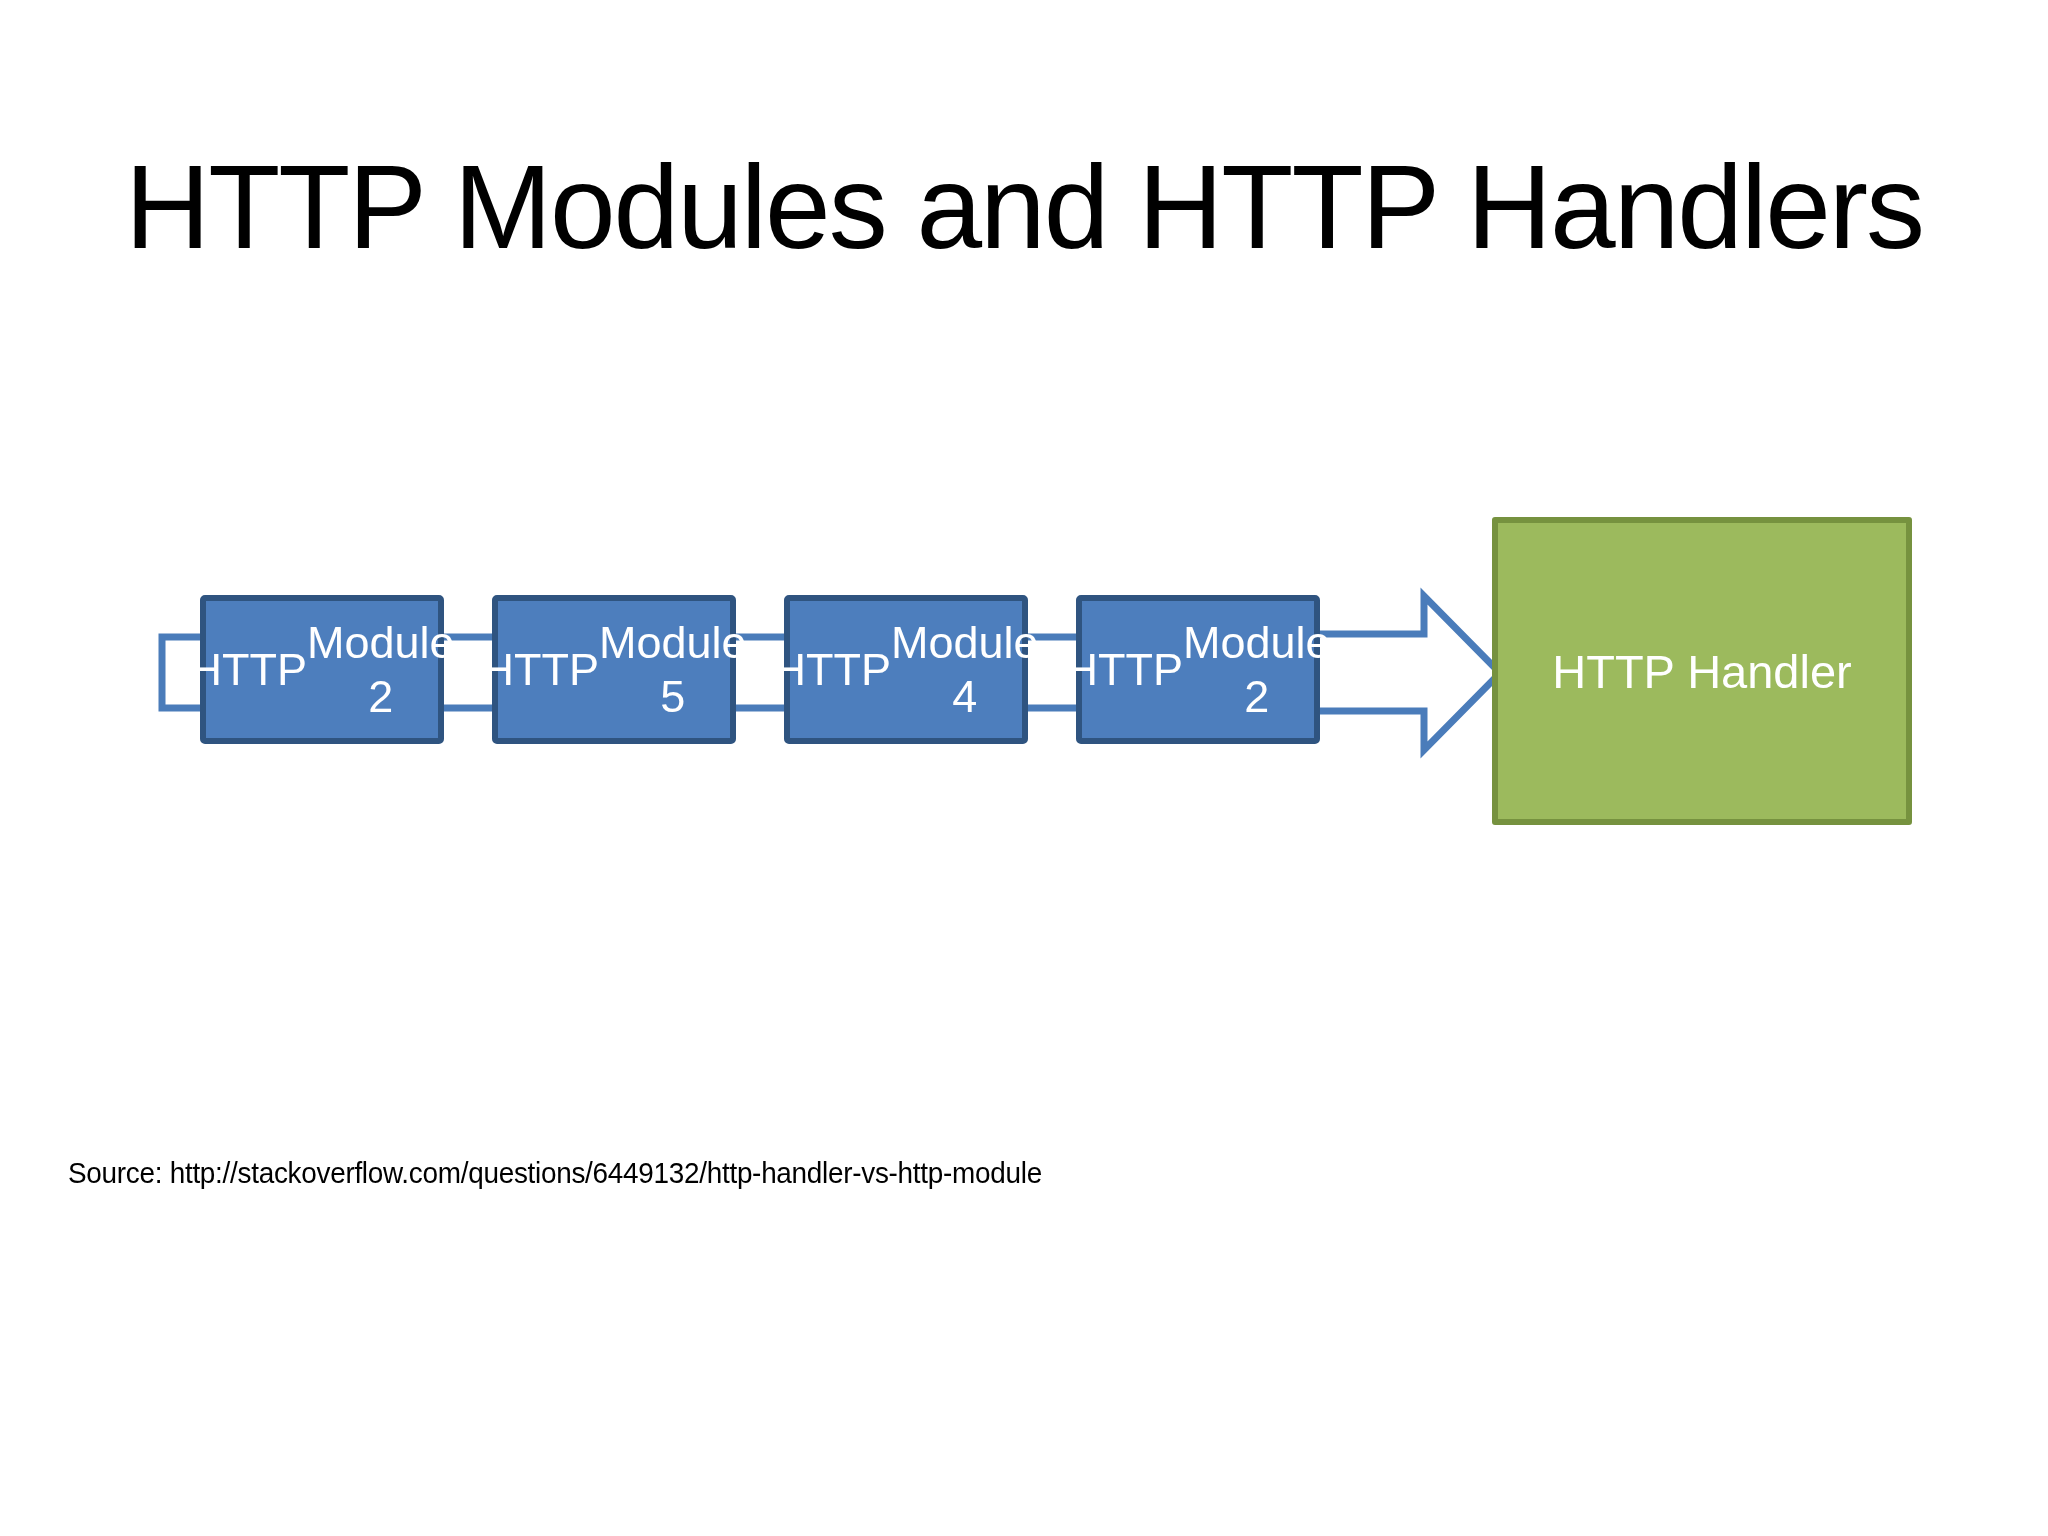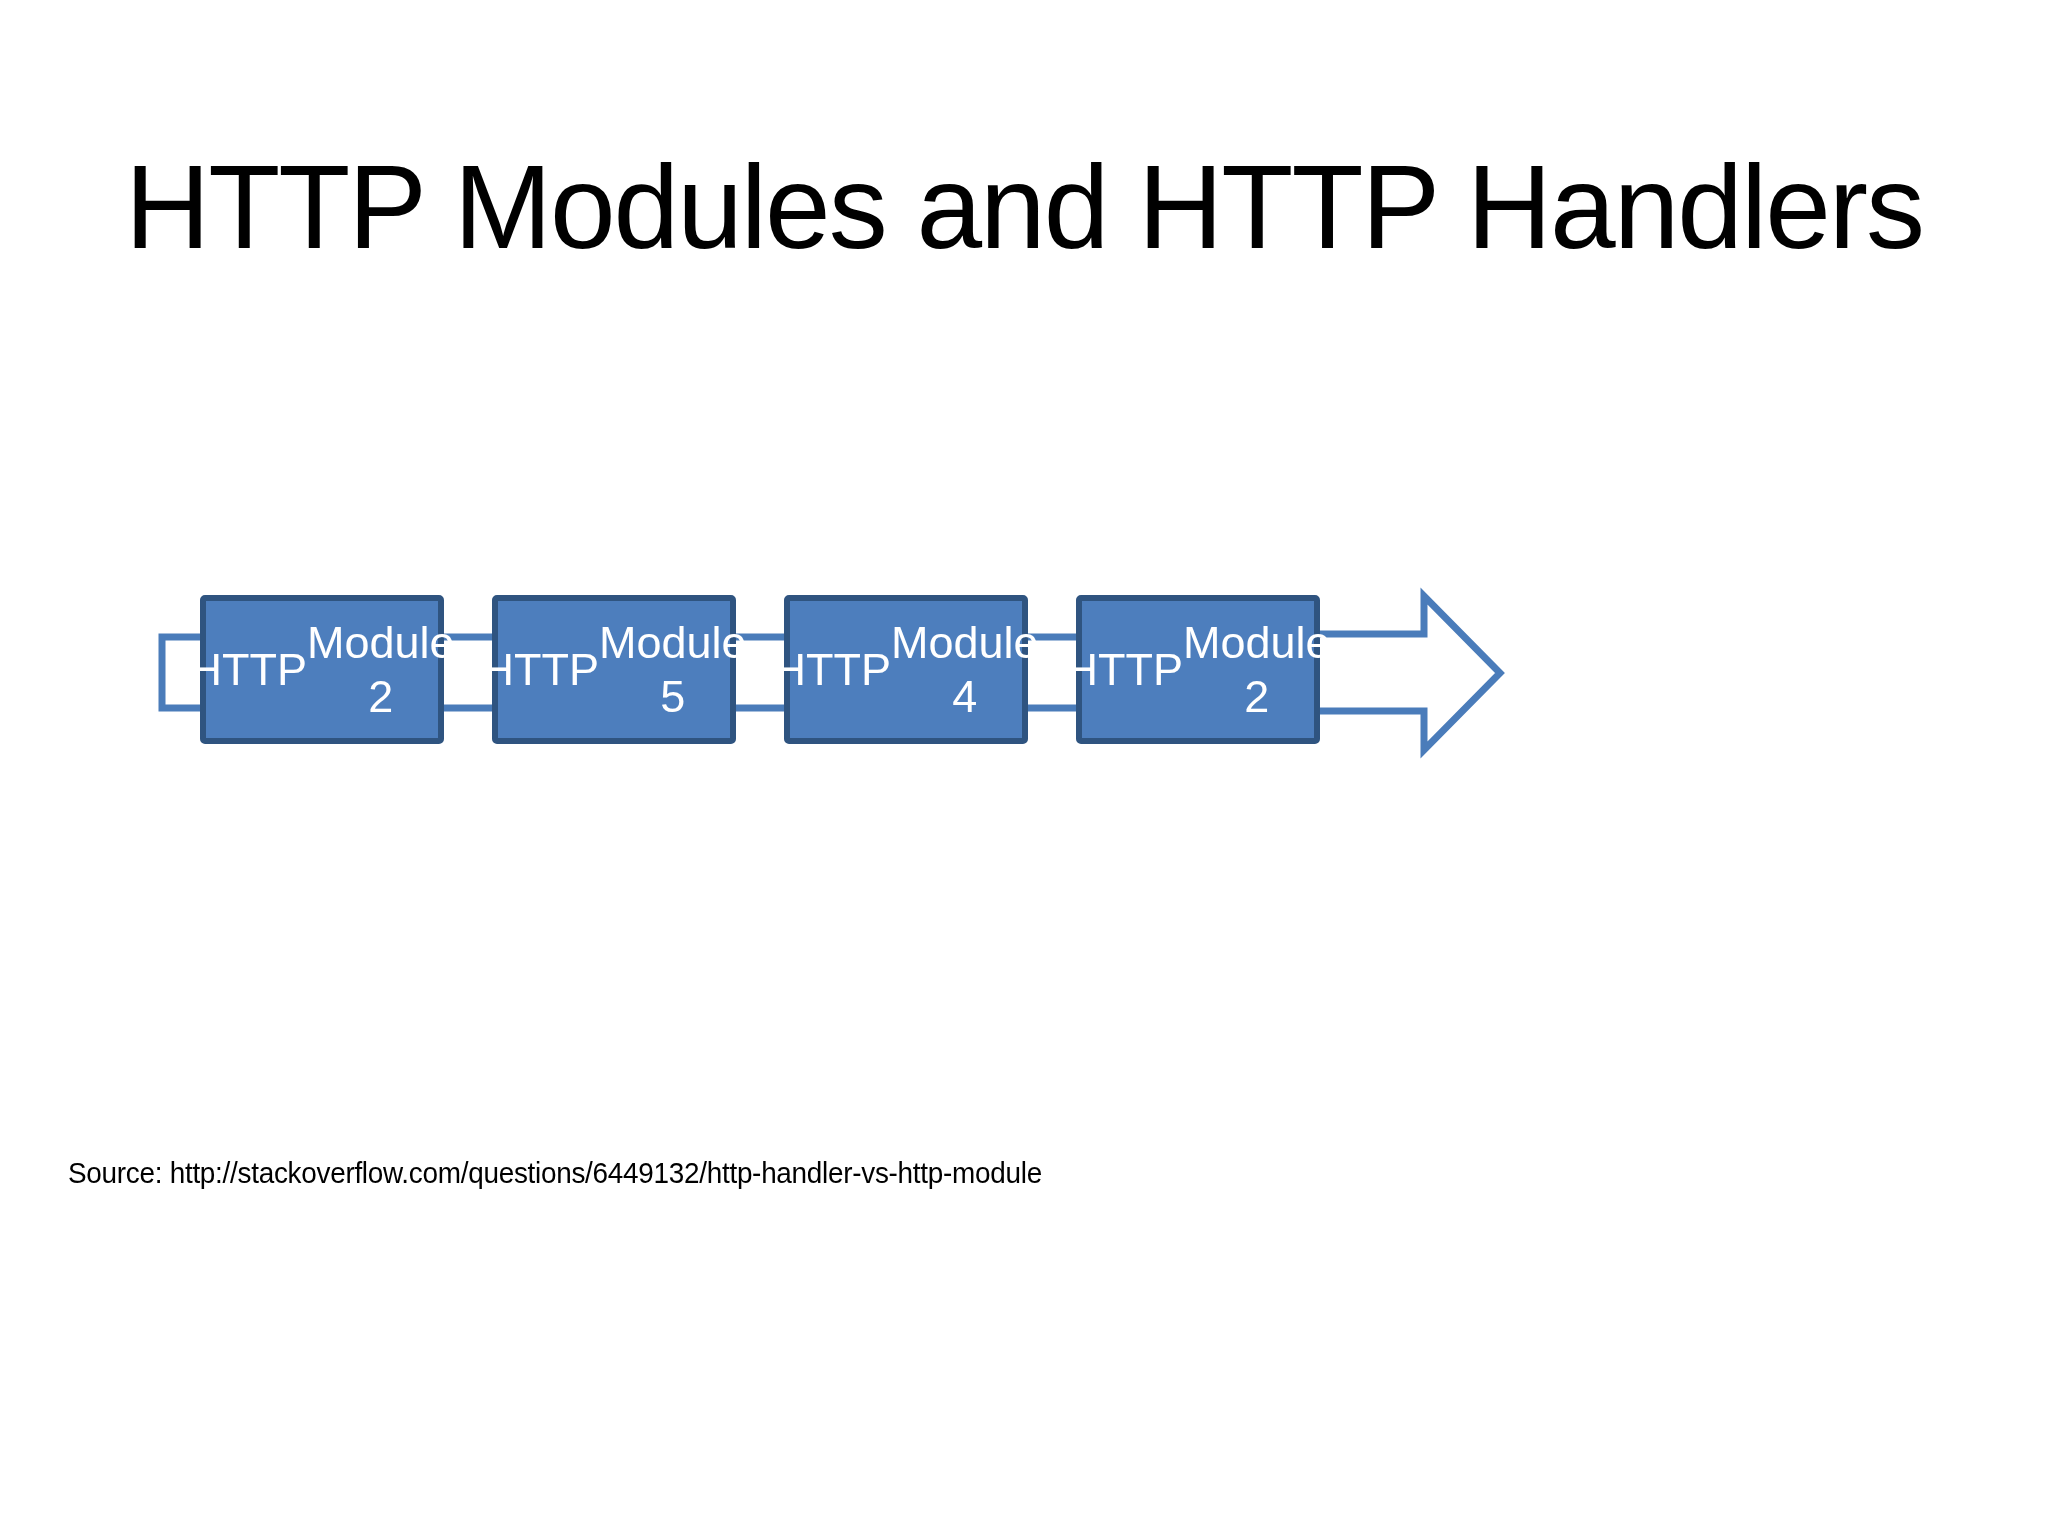--- a/index.html
+++ b/index.html
@@ -114,17 +114,20 @@
   <div class="module-box m3">
     <div>HTTP</div>
     <div>Module 4</div>
   </div>
 
   <div class="module-box m4">
     <div>HTTP</div>
     <div>Module 2</div>
   </div>
 
+  <div class="handler-box">
+    <div>HTTP Handler</div>
+  </div>
 
 
   <div class="source-text">Source: http://stackoverflow.com/questions/6449132/http-handler-vs-http-module</div>
 
 </div>
 
 </body></html>

